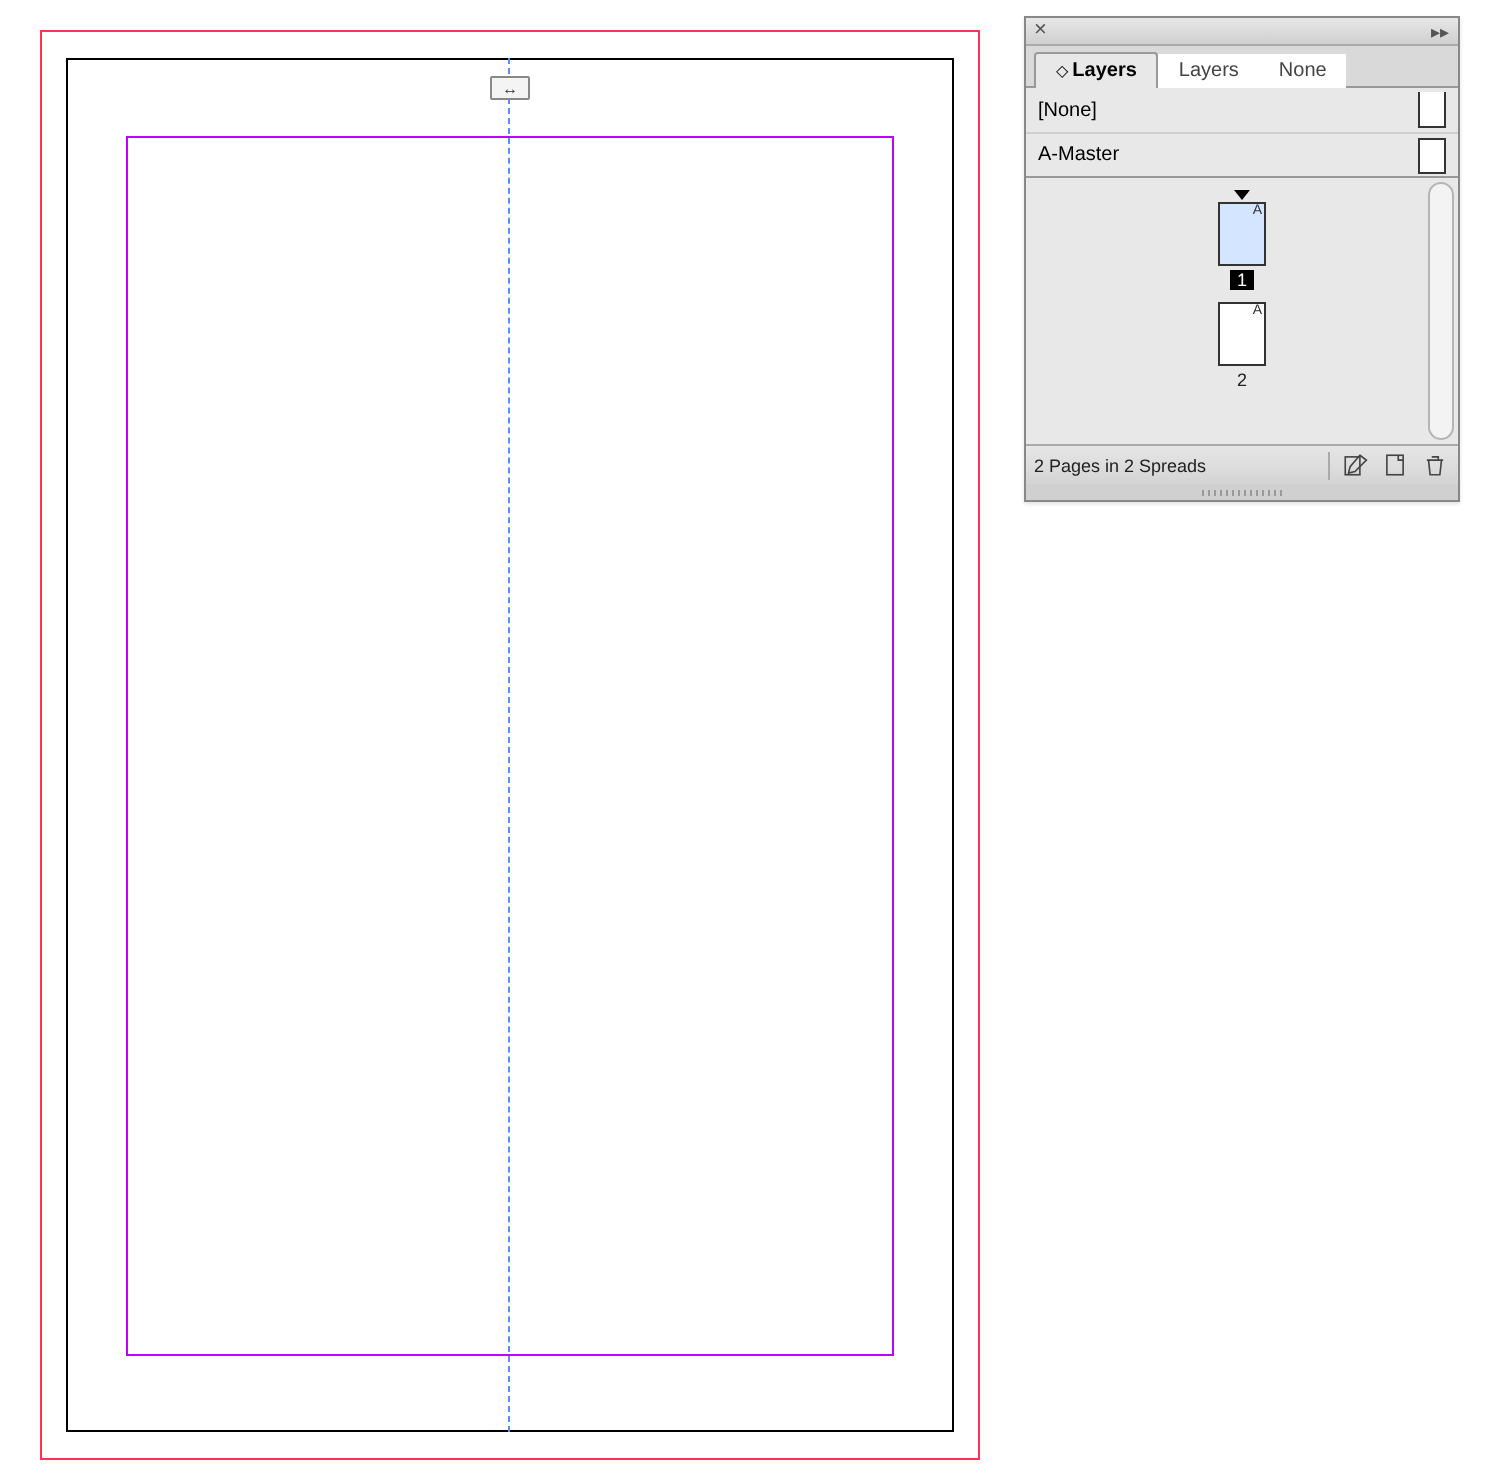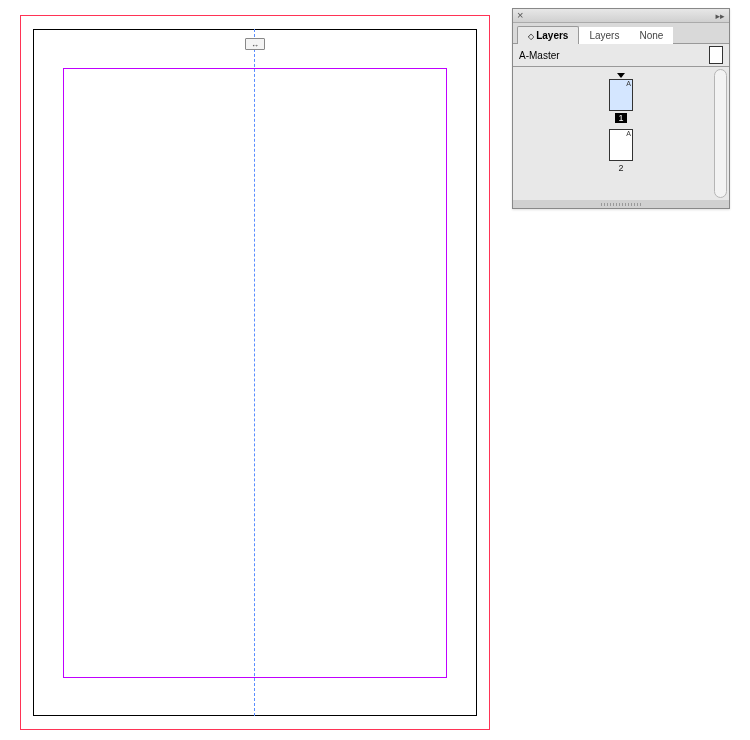--- a/index.html
+++ b/index.html
@@ -316,20 +316,24 @@
     <div class="tab">
       <span>Layers</span>
     </div>
     <div class="tab">
       <span>None</span>
     </div>
   </div>
 
   <div class="masters">
     <div class="master-row">
+      <span>[None]</span>
+      <div class="master-thumb" style="border-style: none solid solid; border-width:1px;"></div>
+    </div>
+    <div class="master-row">
       <span>A-Master</span>
       <div class="master-thumb"></div>
     </div>
   </div>
 
   <div class="pageslist">
     <div class="scrollbar"></div>
 
     <div class="spread">
       <div class="arrow"></div>
@@ -340,17 +344,38 @@
     </div>
 
     <div class="spread">
       <div class="page-thumb">
         <span class="master-letter">A</span>
       </div>
       <span class="page-num">2</span>
     </div>
   </div>
 
+  <div class="panel-footer">
+    <span class="footer-text">2 Pages in 2 Spreads</span>
+    <div class="footer-sep"></div>
+    <div class="footer-btn">
+      <svg viewBox="0 0 16 16">
+          <rect x="2" y="3" width="9" height="11" fill="none" stroke="#444" stroke-width="1"></rect>
+          <path d="M11 2 l4 3 -7 7 -4 1 1-4 z" fill="none" stroke="#444" stroke-width="1"></path>
+        </svg>
+    </div>
+    <div class="footer-btn">
+      <svg viewBox="0 0 16 16">
+          <rect x="3" y="2" width="10" height="12" fill="none" stroke="#444" stroke-width="1"></rect>
+          <path d="M10 2 v3 h3" fill="none" stroke="#444" stroke-width="1"></path>
+        </svg>
+    </div>
+    <div class="footer-btn">
+      <svg viewBox="0 0 16 16">
+          <path d="M4 5 h8 l-1 9 h-6 z M3 5 h10 M6 3 h4 v2" fill="none" stroke="#444" stroke-width="1"></path>
+        </svg>
+    </div>
+  </div>
 
   <div class="panel-grip">
       <div></div>
     </div>
 </div>
 
 </body></html>

